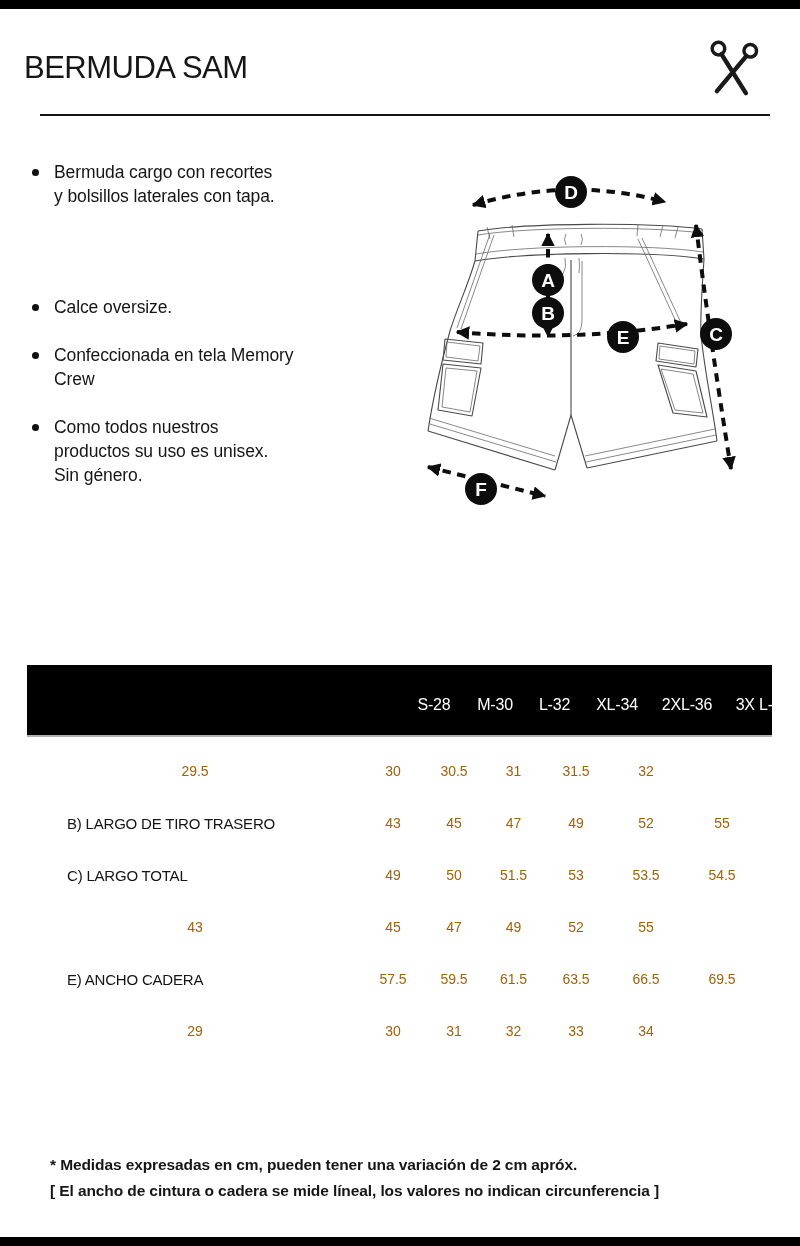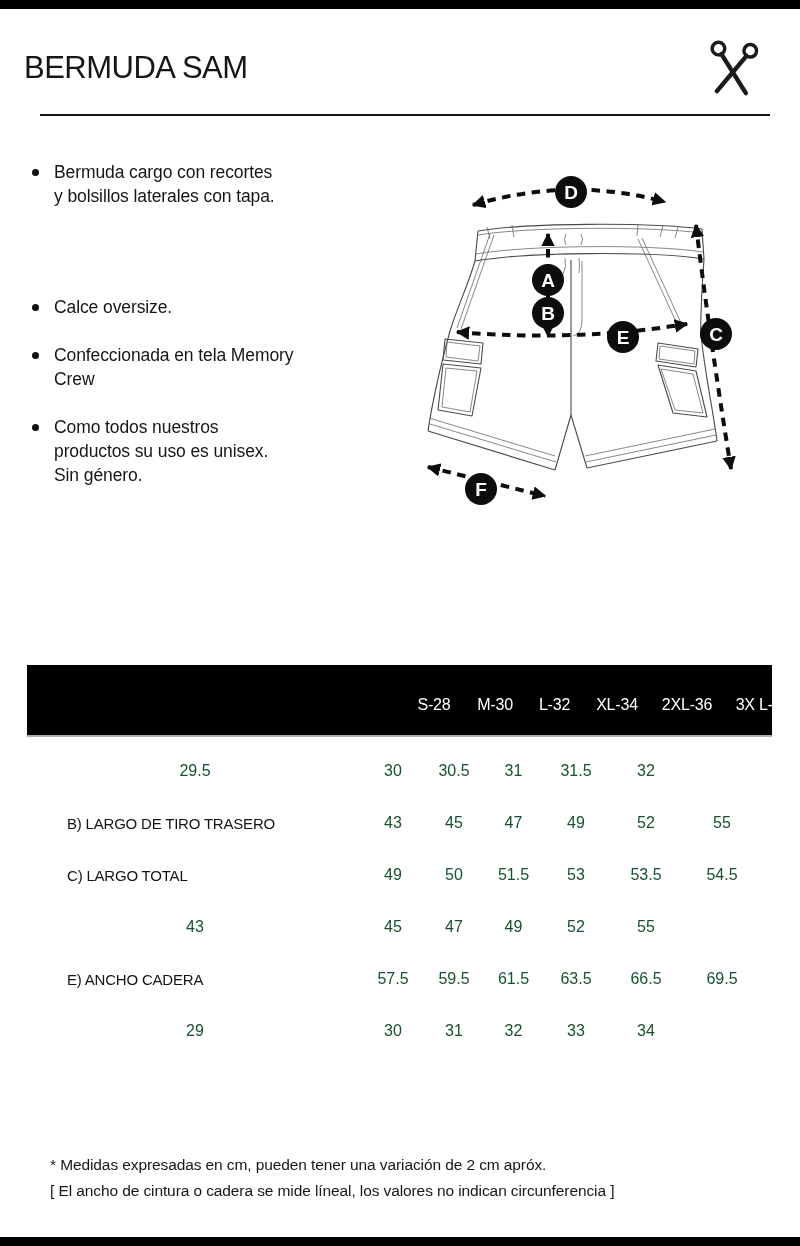--- a/index.html
+++ b/index.html
@@ -49,24 +49,24 @@
     background:#000;height:70px;color:#fff;padding-left:41px;
   }
   .thead .tcell{font-size:16px;letter-spacing:-.2px;text-align:center;padding-top:10px;}
   .thead-shadow{height:2px;background:#b0b0b0;width:745px;}
   .tbody{margin-top:8px;}
   .trow{height:52px;}
   .tlabel{
     font-size:15px;letter-spacing:-.2px;color:#141414;padding-left:40px;
     white-space:nowrap;
   }
-  .tval{font-size:16px;color:#14532d;text-align:center;}
+  .tval{font-size:14px;color:#a16207;text-align:center;}
 
   .notes{position:absolute;left:50px;top:1152px;width:700px;}
-  .notes p{margin:0;font-size:15.5px;line-height:26px;color:#161616;letter-spacing:-.1px;}
+  .notes p{margin:0;font-size:15.5px;line-height:26px;color:#161616;letter-spacing:-.1px;font-weight:bold;}
 </style>
 </head>
 <body>
 
 <div class="canvas">
 
   <div class="bar top"></div>
 
   <h1 class="page-title">BERMUDA SAM</h1>
 

